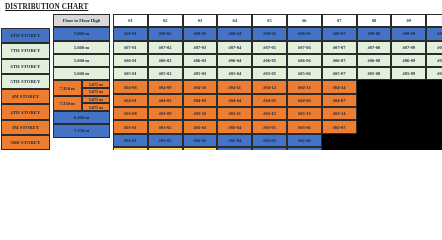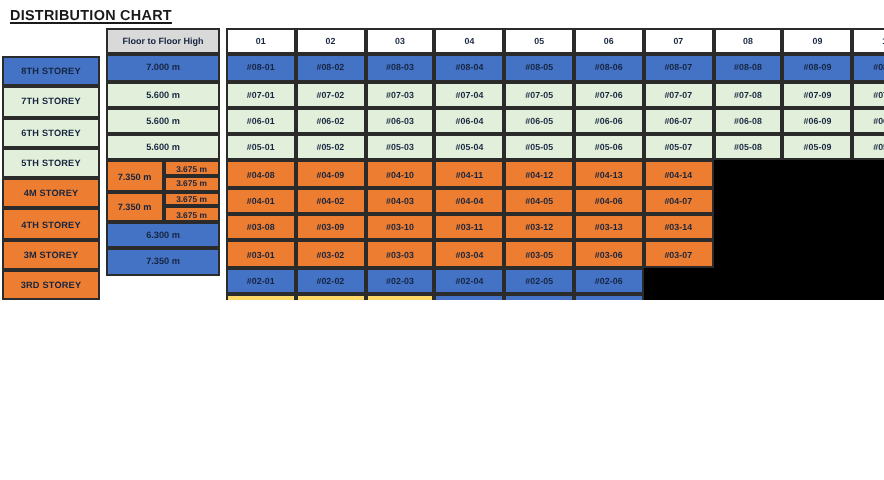--- a/index.html
+++ b/index.html
@@ -13,20 +13,21 @@
     overflow: hidden;
     font-family: "Liberation Sans", sans-serif;
     -webkit-font-smoothing: none;
   }
 
   #page {
     position: relative;
     width: 442px;
     height: 150px;
     background: #ffffff;
+    font-family: Liberation Serif, serif;
   }
 
   
   #title {
     position: absolute;
     left: 5px;
     top: 3px;
     font-size: 7.2px;
     font-weight: bold;
     letter-spacing: 0.15px;

